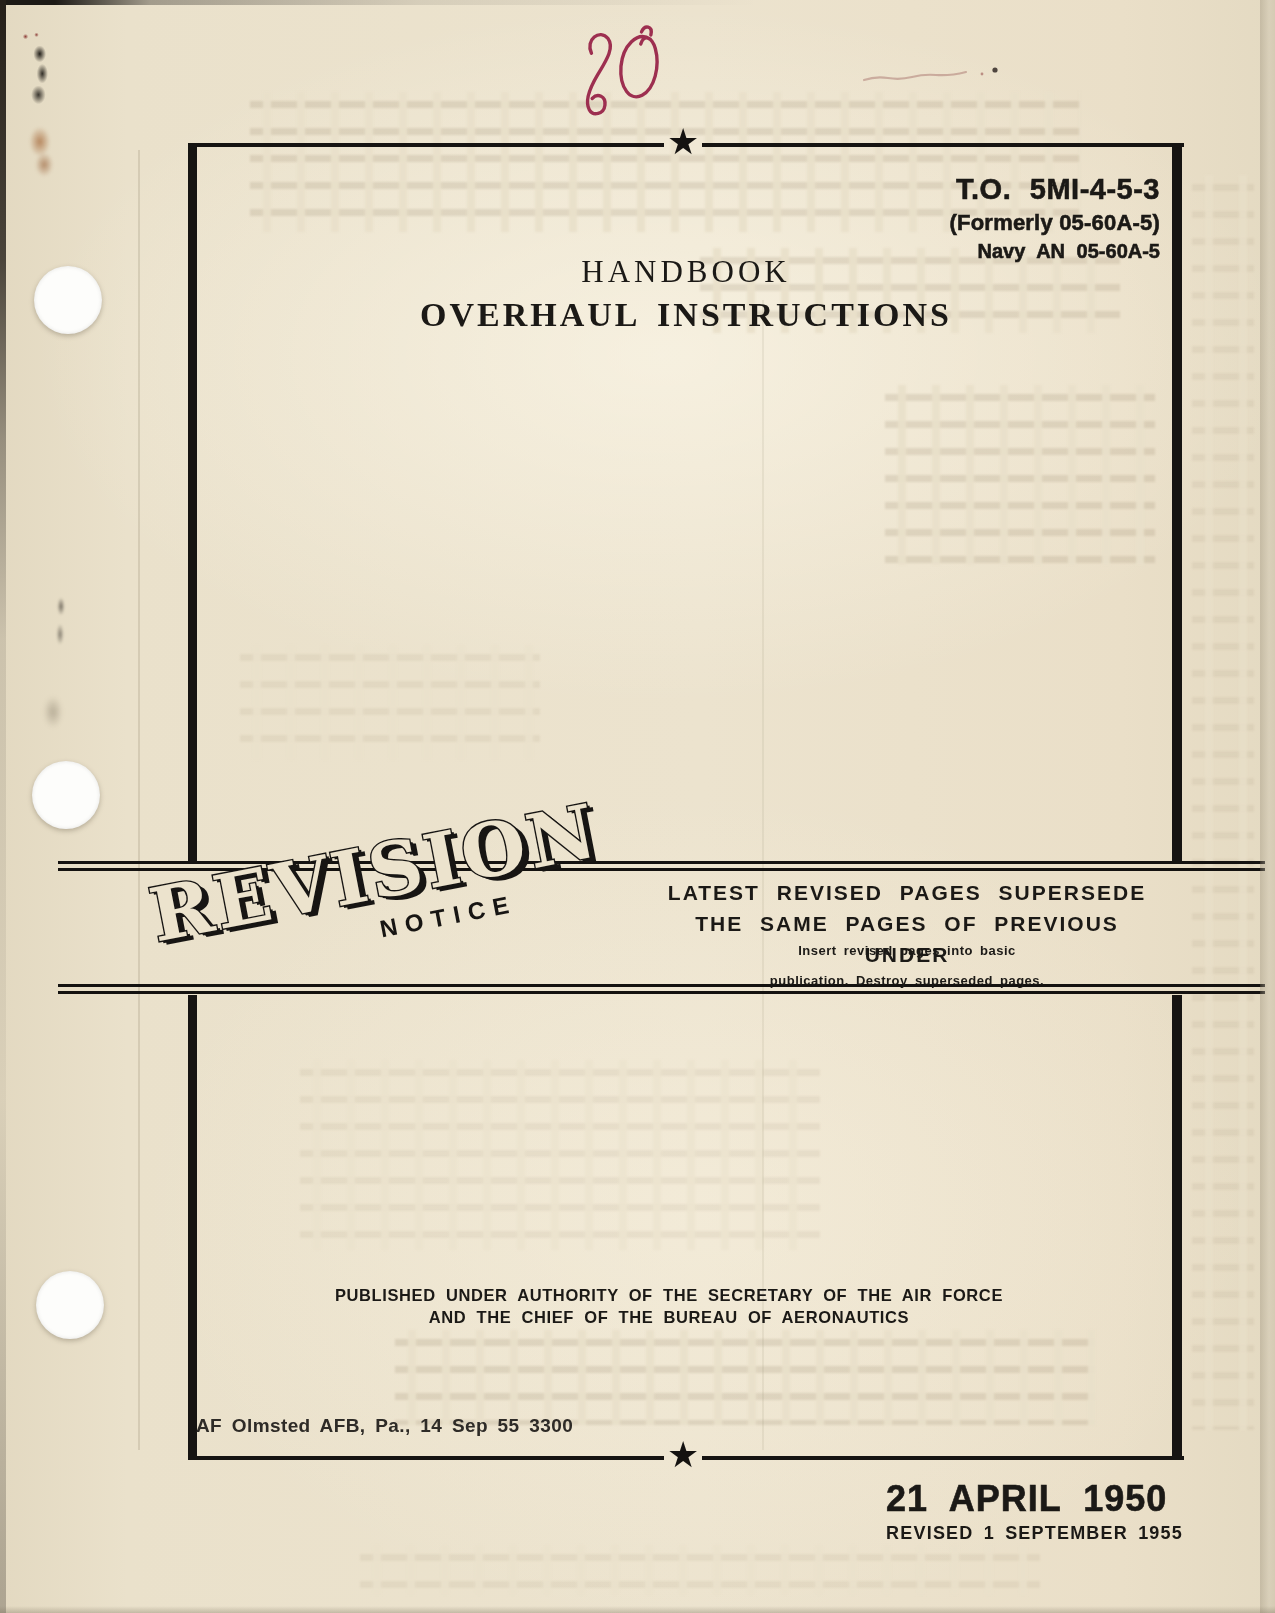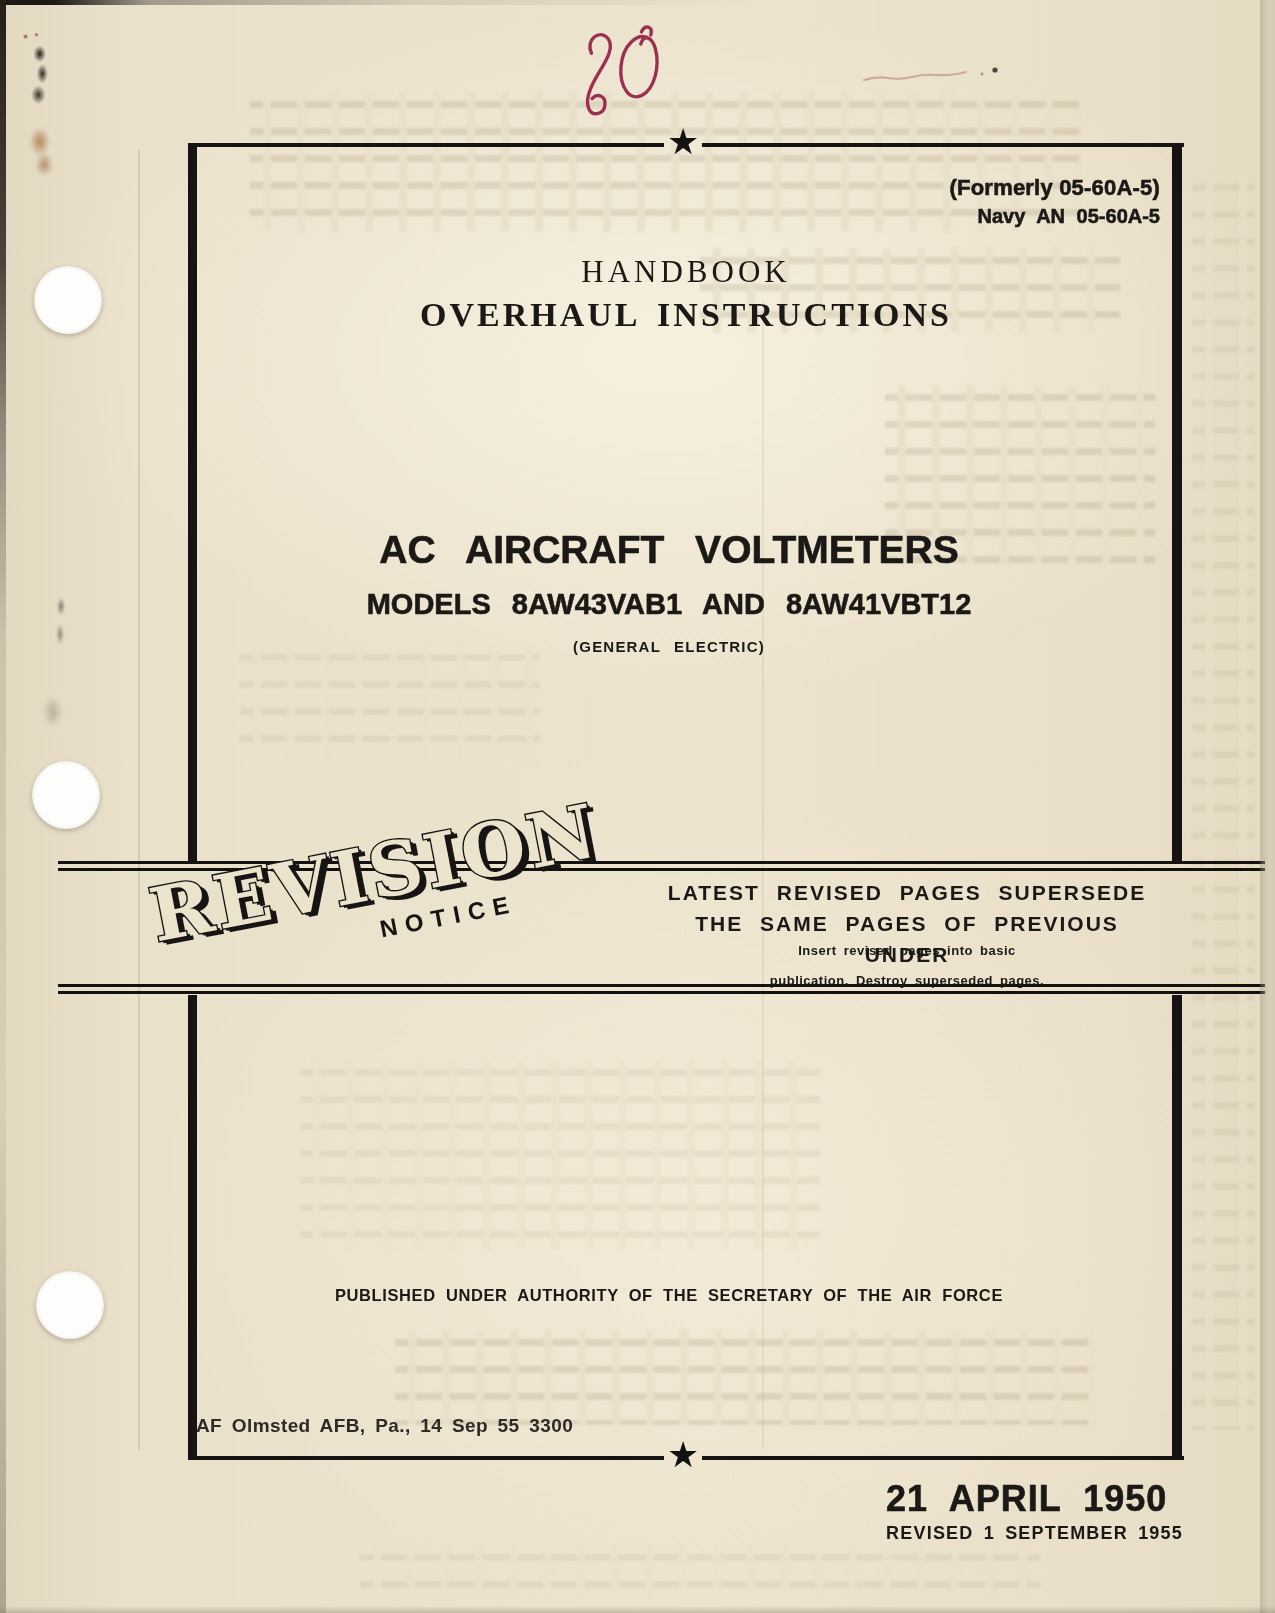--- a/index.html
+++ b/index.html
@@ -123,54 +123,51 @@
     </g>
   </svg>
 
   <svg class="abs" style="left:860px;top:60px;" width="150" height="26" viewBox="0 0 150 26">
     <path d="M 4 20 q 12 -4 24 -2 q 12 2 24 -1 q 12 -3 24 -2 q 14 1 30 -3" fill="none" stroke="rgba(140,70,70,.35)" stroke-width="2.2" stroke-linecap="round"></path>
     <circle cx="135" cy="10" r="2.6" fill="rgba(40,30,28,.8)"></circle>
     <circle cx="122" cy="14" r="1.4" fill="rgba(140,60,60,.5)"></circle>
   </svg>
 
   <div class="abs to-block ink">
+    <div class="to-line1 heavy">T.O. 5MI-4-5-3</div>
     <div class="to-line2 heavy">(Formerly 05-60A-5)</div>
     <div class="to-line3 heavy">Navy AN 05-60A-5</div>
   </div>
 
   <div class="abs heading-block ink">
     <div class="heading-1">HANDBOOK</div>
     <div class="heading-2">OVERHAUL INSTRUCTIONS</div>
   </div>
 
-  <div class="abs title-block ink">
-    <div class="title-1 heavy">AC AIRCRAFT VOLTMETERS</div>
-    <div class="title-2 heavy">MODELS 8AW43VAB1 AND 8AW41VBT12</div>
-    <div class="title-3">(GENERAL ELECTRIC)</div>
-  </div>
 
   <div class="abs rule-pair" style="left:58px;top:861px;width:1207px;"></div>
   <div class="abs rule-pair" style="left:58px;top:984px;width:1207px;"></div>
 
   <div class="abs rev-headline ink">
     <div>LATEST REVISED PAGES SUPERSEDE</div>
     <div>THE SAME PAGES OF PREVIOUS UNDER</div>
   </div>
   <div class="abs rev-body ink">
     <div>Insert revised pages into basic</div>
     <div>publication. Destroy superseded pages.</div>
   </div>
 
   <div class="abs rev-banner">
     <div class="rev-word">REVISION</div>
     <div class="rev-notice">NOTICE</div>
   </div>
 
   <div class="abs authority-block ink">
     <div>PUBLISHED UNDER AUTHORITY OF THE SECRETARY OF THE AIR FORCE</div>
+    <div>AND THE CHIEF OF THE BUREAU OF AERONAUTICS</div>
   </div>
 
   <div class="abs print-info">AF Olmsted AFB, Pa., 14 Sep 55 3300</div>
   <div class="abs date-block ink">
     <div class="issue-date heavy">21 APRIL 1950</div>
     <div class="revised-date">REVISED 1 SEPTEMBER 1955</div>
   </div>
 
   <div class="abs hole" style="left:34px;top:266px;"></div>
   <div class="abs hole" style="left:32px;top:761px;"></div>

